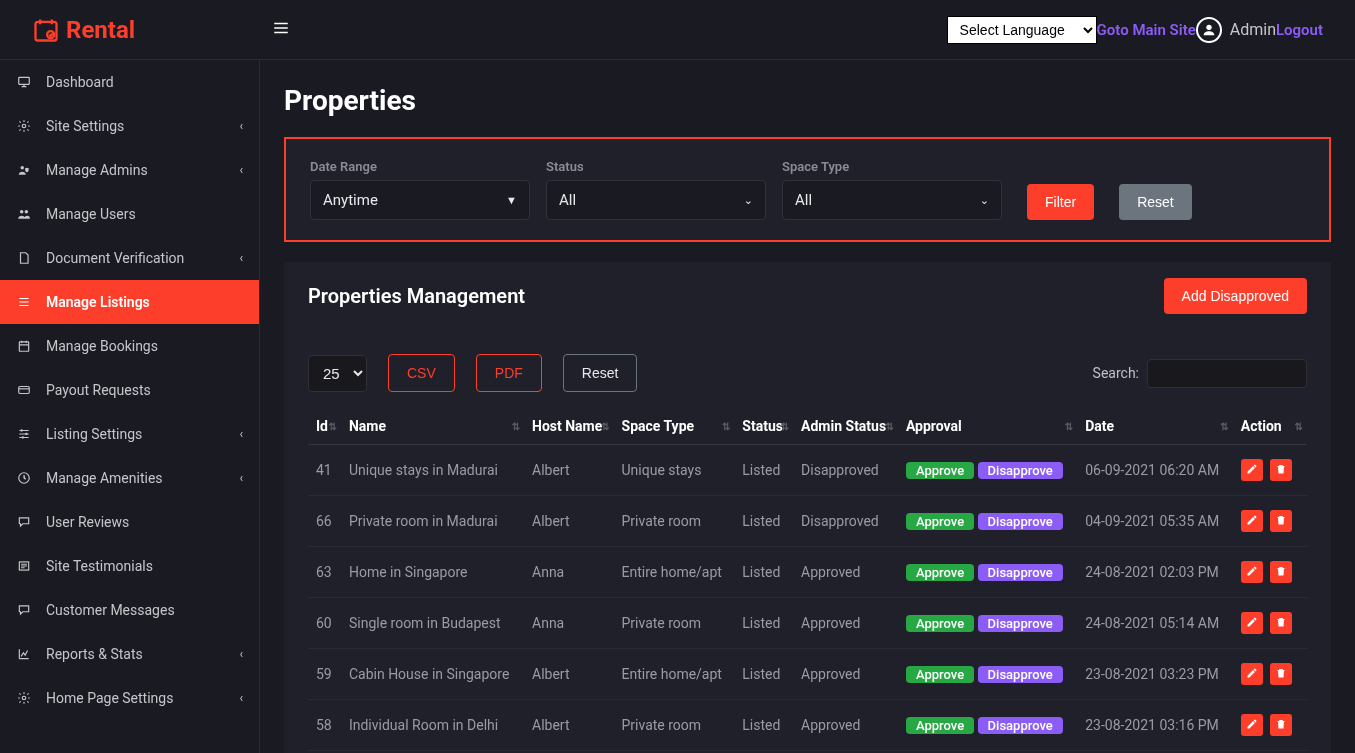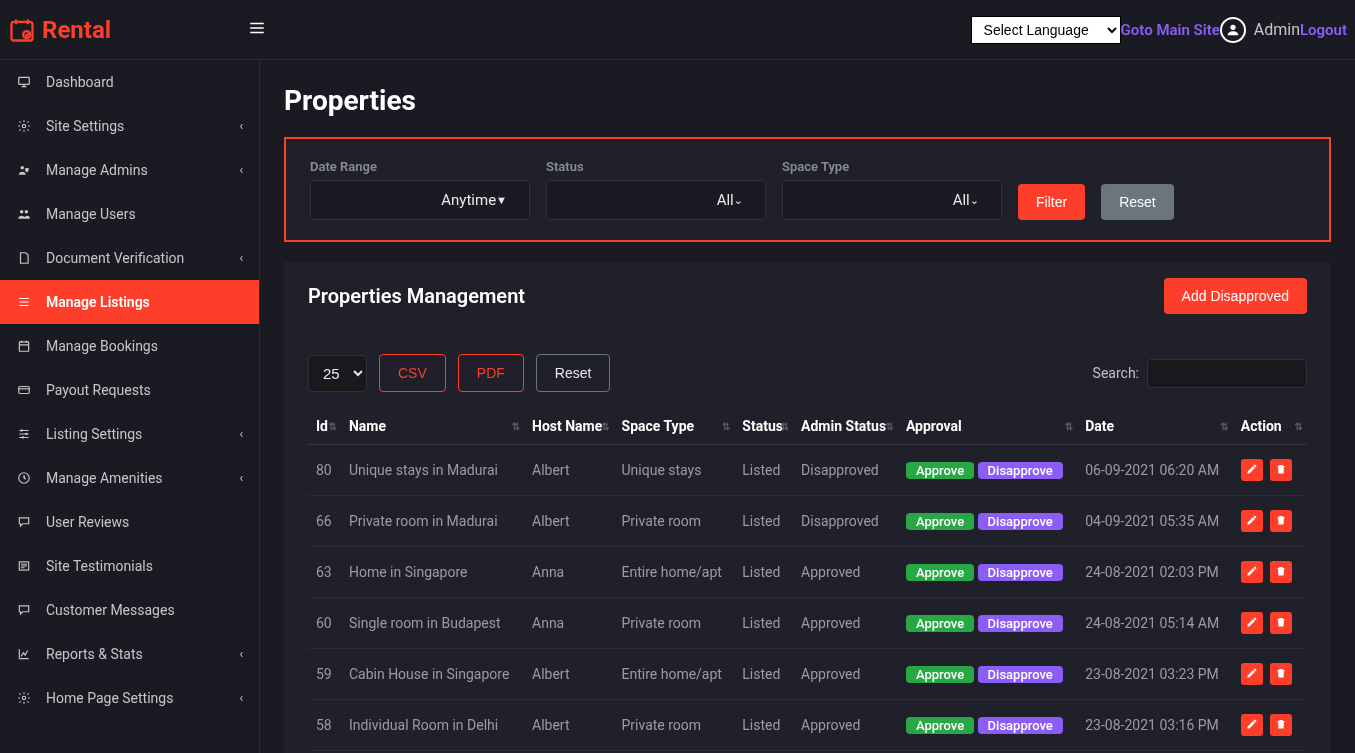--- a/index.html
+++ b/index.html
@@ -11,21 +11,21 @@
   height: 753px;
   overflow: hidden;
 }
 
 
 .header {
   height: 60px;
   background: #1a1b22;
   display: flex;
   align-items: center;
-  padding: 0 8px;
+  padding: 0 32px;
   border-bottom: 1px solid #2a2b33;
 }
 .logo {
   display: flex;
   align-items: center;
   color: #fd3e2b;
   font-size: 24px;
   font-weight: 700;
   width: 240px;
 }
@@ -137,36 +137,37 @@
   align-items: flex-end;
   gap: 16px;
   padding: 20px 24px;
 }
 .filter-group { display: flex; flex-direction: column; gap: 6px; }
 .filter-label { font-size: 13px; color: #8a8c94; font-weight: 600; }
 .filter-input {
   background: #1a1b22;
   border: 1px solid #2f3039;
   color: #e8e8ec;
-  padding: 10px 22px;
+  padding: 10px 12px;
   border-radius: 4px;
   font-size: 15px;
   width: 220px;
   display: flex;
-  justify-content: flex-end;
+  justify-content: space-between;
   align-items: center;
 }
 .filter-input .caret { font-size: 11px; }
 .btn {
   padding: 10px 18px;
   border-radius: 4px;
   border: none;
   font-size: 14px;
   font-weight: 500;
   cursor: pointer;
+  margin-left: 9px;
 }
 .btn-primary { background: #fd3e2b; color: #fff; }
 .btn-secondary { background: #6c757d; color: #fff; }
 .btn-outline-primary {
   background: transparent;
   border: 1px solid #fd3e2b;
   color: #fd3e2b;
 }
 .btn-outline-light {
   background: transparent;
@@ -515,21 +516,21 @@
               <th>Space Type<span class="sort-icon">⇅</span></th>
               <th>Status<span class="sort-icon">⇅</span></th>
               <th>Admin Status<span class="sort-icon">⇅</span></th>
               <th>Approval<span class="sort-icon">⇅</span></th>
               <th>Date<span class="sort-icon">⇅</span></th>
               <th>Action<span class="sort-icon">⇅</span></th>
             </tr>
           </thead>
         <tbody id="tbody">
             <tr>
-    <td>80</td>
+    <td>41</td>
     <td>Unique stays in Madurai</td>
     <td>Albert</td>
     <td>Unique stays</td>
     <td>Listed</td>
     <td>Disapproved</td>
     <td>
       <span class="badge badge-success">Approve</span>
       <span class="badge badge-danger">Disapprove</span>
     </td>
     <td>06-09-2021 06:20 AM</td>

